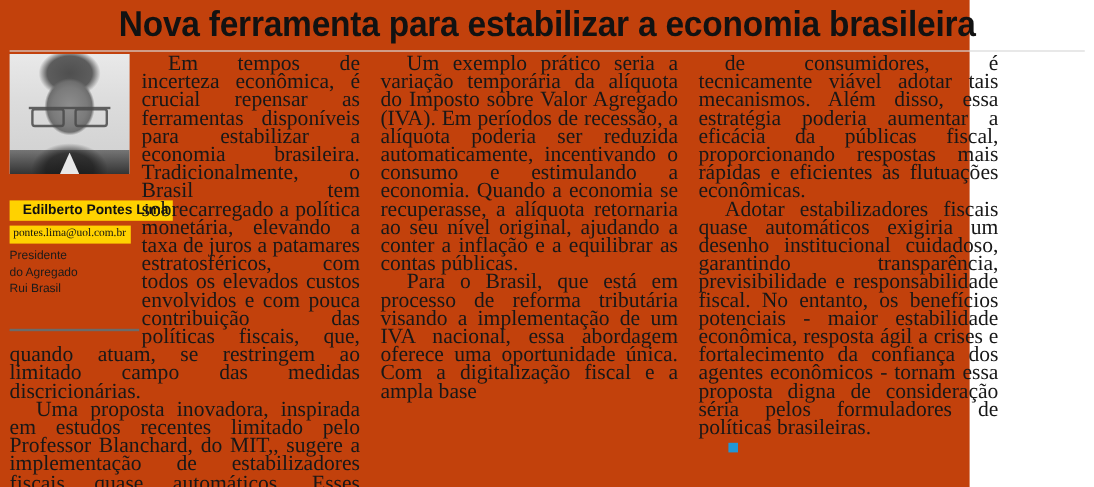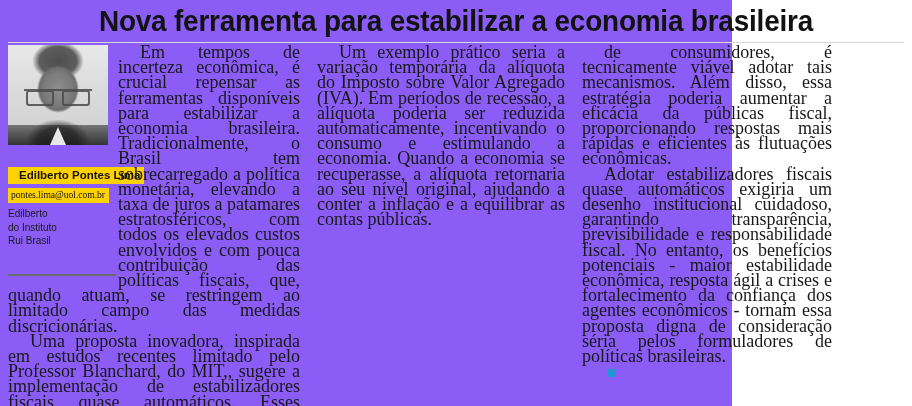--- a/index.html
+++ b/index.html
@@ -11,23 +11,23 @@
   body {
     width: 912px;
     height: 406px;
     overflow: hidden;
     font-family: "Liberation Serif", serif;
     color: #1a1a1a;
   }
 
   .page {
     position: relative;
-    width: 732px;
+    width: 808px;
     height: 406px;
-    background: #8b5cf6;
+    background: #c2410c;
     box-sizing: border-box;
   }
 
   
   .headline-wrap {
     width: 912px;
     padding-top: 4px;
     text-align: center;
   }
   .headline {
@@ -205,33 +205,34 @@
           <div class="collar"></div>
           <div class="shirt"></div>
         </div>
         <div>
           <span class="author-name">Edilberto Pontes Lima</span>
         </div>
         <div>
           <span class="author-email">pontes.lima@uol.com.br</span>
         </div>
         <div class="author-role">
-          <div>Edilberto</div>
-          <div>do Instituto</div>
+          <div>Presidente</div>
+          <div>do Agregado</div>
           <div>Rui Brasil</div>
         </div>
         <div class="author-rule"></div>
       </div>
 
       <p class="body">Em tempos de incerteza econômica, é crucial repensar as ferramentas disponíveis para estabilizar a economia brasileira. Tradicionalmente, o Brasil tem sobrecarregado a política monetária, elevando a taxa de juros a patamares estratosféricos, com todos os elevados custos envolvidos e com pouca contribuição das políticas fiscais, que, quando atuam, se restringem ao limitado campo das medidas discricionárias.</p>
       <p class="body">Uma proposta inovadora, inspirada em estudos recentes limitado pelo Professor Blanchard, do MIT,, sugere a implementação de estabilizadores fiscais quase automáticos. Esses mecanismos seriam ativados</p>
     </div>
 
     <div class="col col-2">
       <p class="body">Um exemplo prático seria a variação temporária da alíquota do Imposto sobre Valor Agregado (IVA). Em períodos de recessão, a alíquota poderia ser reduzida automaticamente, incentivando o consumo e estimulando a economia. Quando a economia se recuperasse, a alíquota retornaria ao seu nível original, ajudando a conter a inflação e a equilibrar as contas públicas.</p>
+      <p class="body">Para o Brasil, que está em processo de reforma tributária visando a implementação de um IVA nacional, essa abordagem oferece uma oportunidade única. Com a digitalização fiscal e a ampla base</p>
     </div>
 
     <div class="col col-3">
       <p class="body">de consumidores, é tecnicamente viável adotar tais mecanismos. Além disso, essa estratégia poderia aumentar a eficácia da públicas fiscal, proporcionando respostas mais rápidas e eficientes às flutuações econômicas.</p>
       <p class="body">Adotar estabilizadores fiscais quase automáticos exigiria um desenho institucional cuidadoso, garantindo transparência, previsibilidade e responsabilidade fiscal. No entanto, os benefícios potenciais - maior estabilidade econômica, resposta ágil a crises e fortalecimento da confiança dos agentes econômicos - tornam essa proposta digna de consideração séria pelos formuladores de políticas brasileiras.</p>
       <p class="body"><span class="end-mark"></span></p>
     </div>
 
   </div>
 </div>

